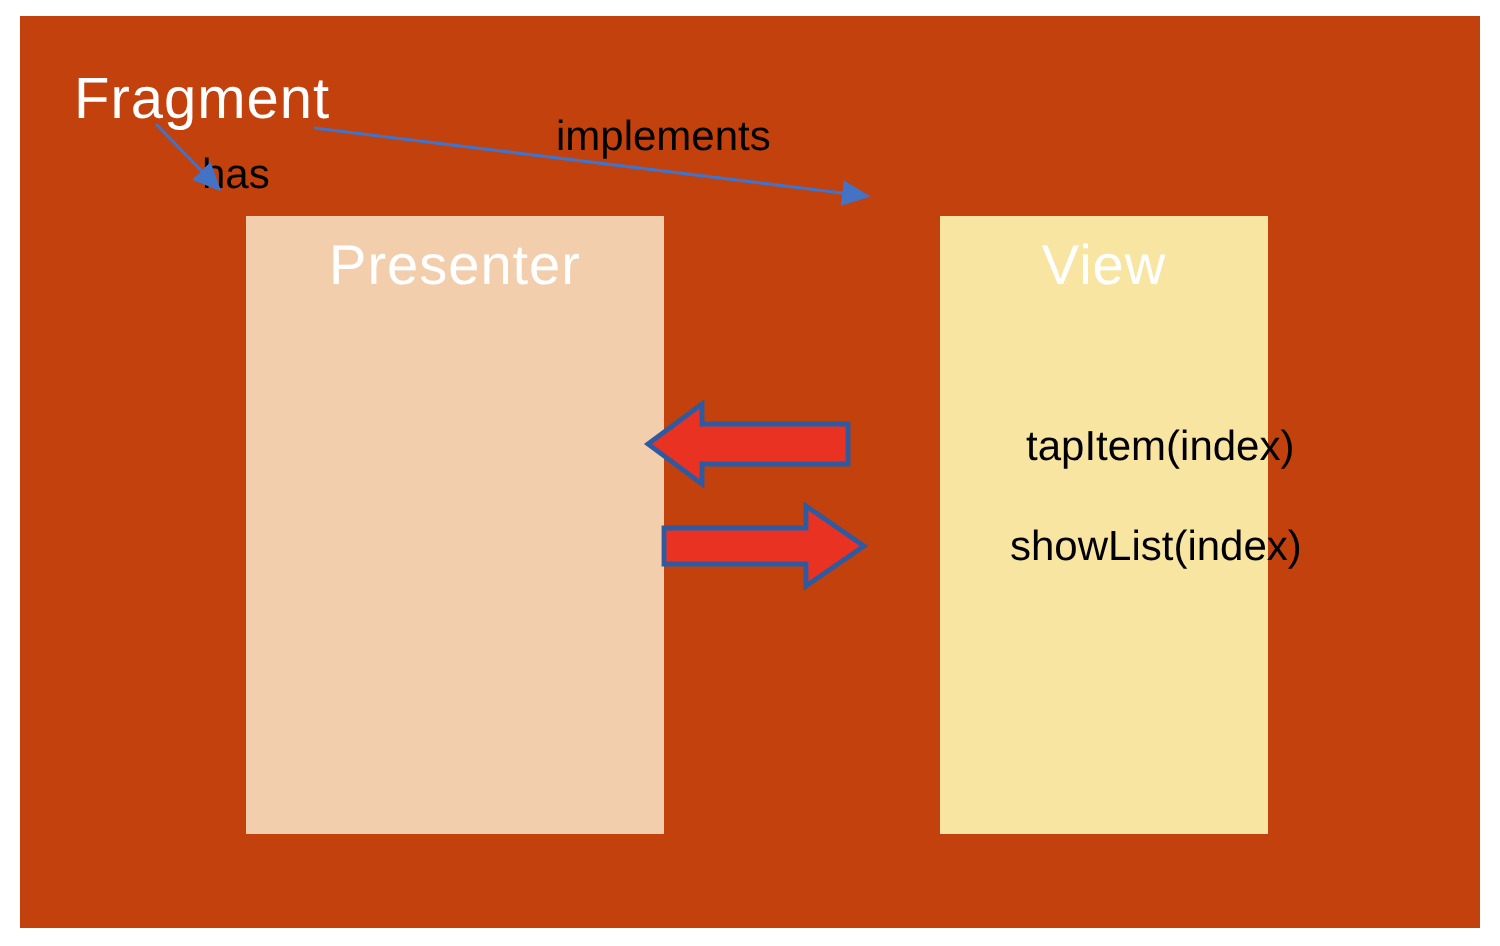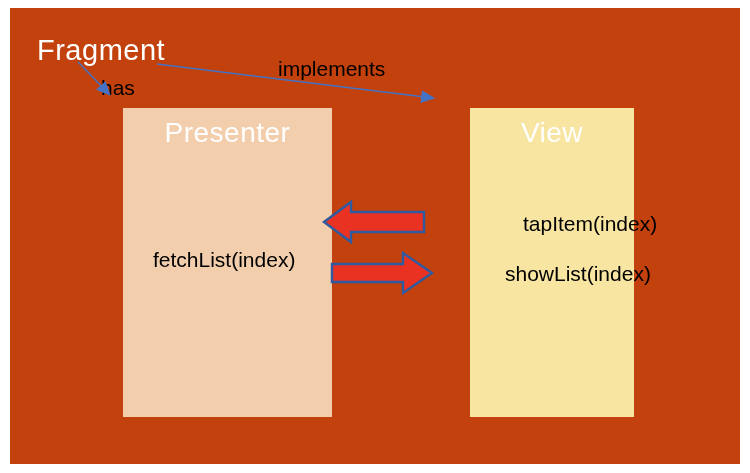--- a/index.html
+++ b/index.html
@@ -49,21 +49,21 @@
     color: #ffffff;
     letter-spacing: 0.5px;
   }
   .method {
     position: absolute;
     font-size: 21px;
     color: #000000;
     white-space: nowrap;
   }
   .method-fetch { left: 30px; top: 140px; }
-  .method-tap   { left: 53px; top: 104px; }
+  .method-tap   { left: 43px; top: 104px; }
   .method-show  { left: 35px; top: 154px; }
 
   svg.overlay {
     position: absolute;
     left: 0; top: 0;
     width: 750px; height: 473px;
     pointer-events: none;
   }
   .connector { stroke: #4472c4; stroke-width: 1.6; fill: none; }
   .connector-head { fill: #4472c4; }
@@ -77,21 +77,20 @@
   <div class="slide">
 
     <div class="fragment-label">Fragment</div>
 
     <div class="small-label has-label">has</div>
 
     <div class="small-label implements-label">implements</div>
 
     <div class="node-box presenter-box">
       <div class="box-title">Presenter</div>
-      <div class="method method-fetch">fetchList(index)</div>
     </div>
 
     <div class="node-box view-box">
       <div class="box-title">View</div>
       <div class="method method-tap">tapItem(index)</div>
       <div class="method method-show">showList(index)</div>
     </div>
   </div>
 
   <svg class="overlay" viewBox="0 0 750 473" xmlns="http://www.w3.org/2000/svg">

